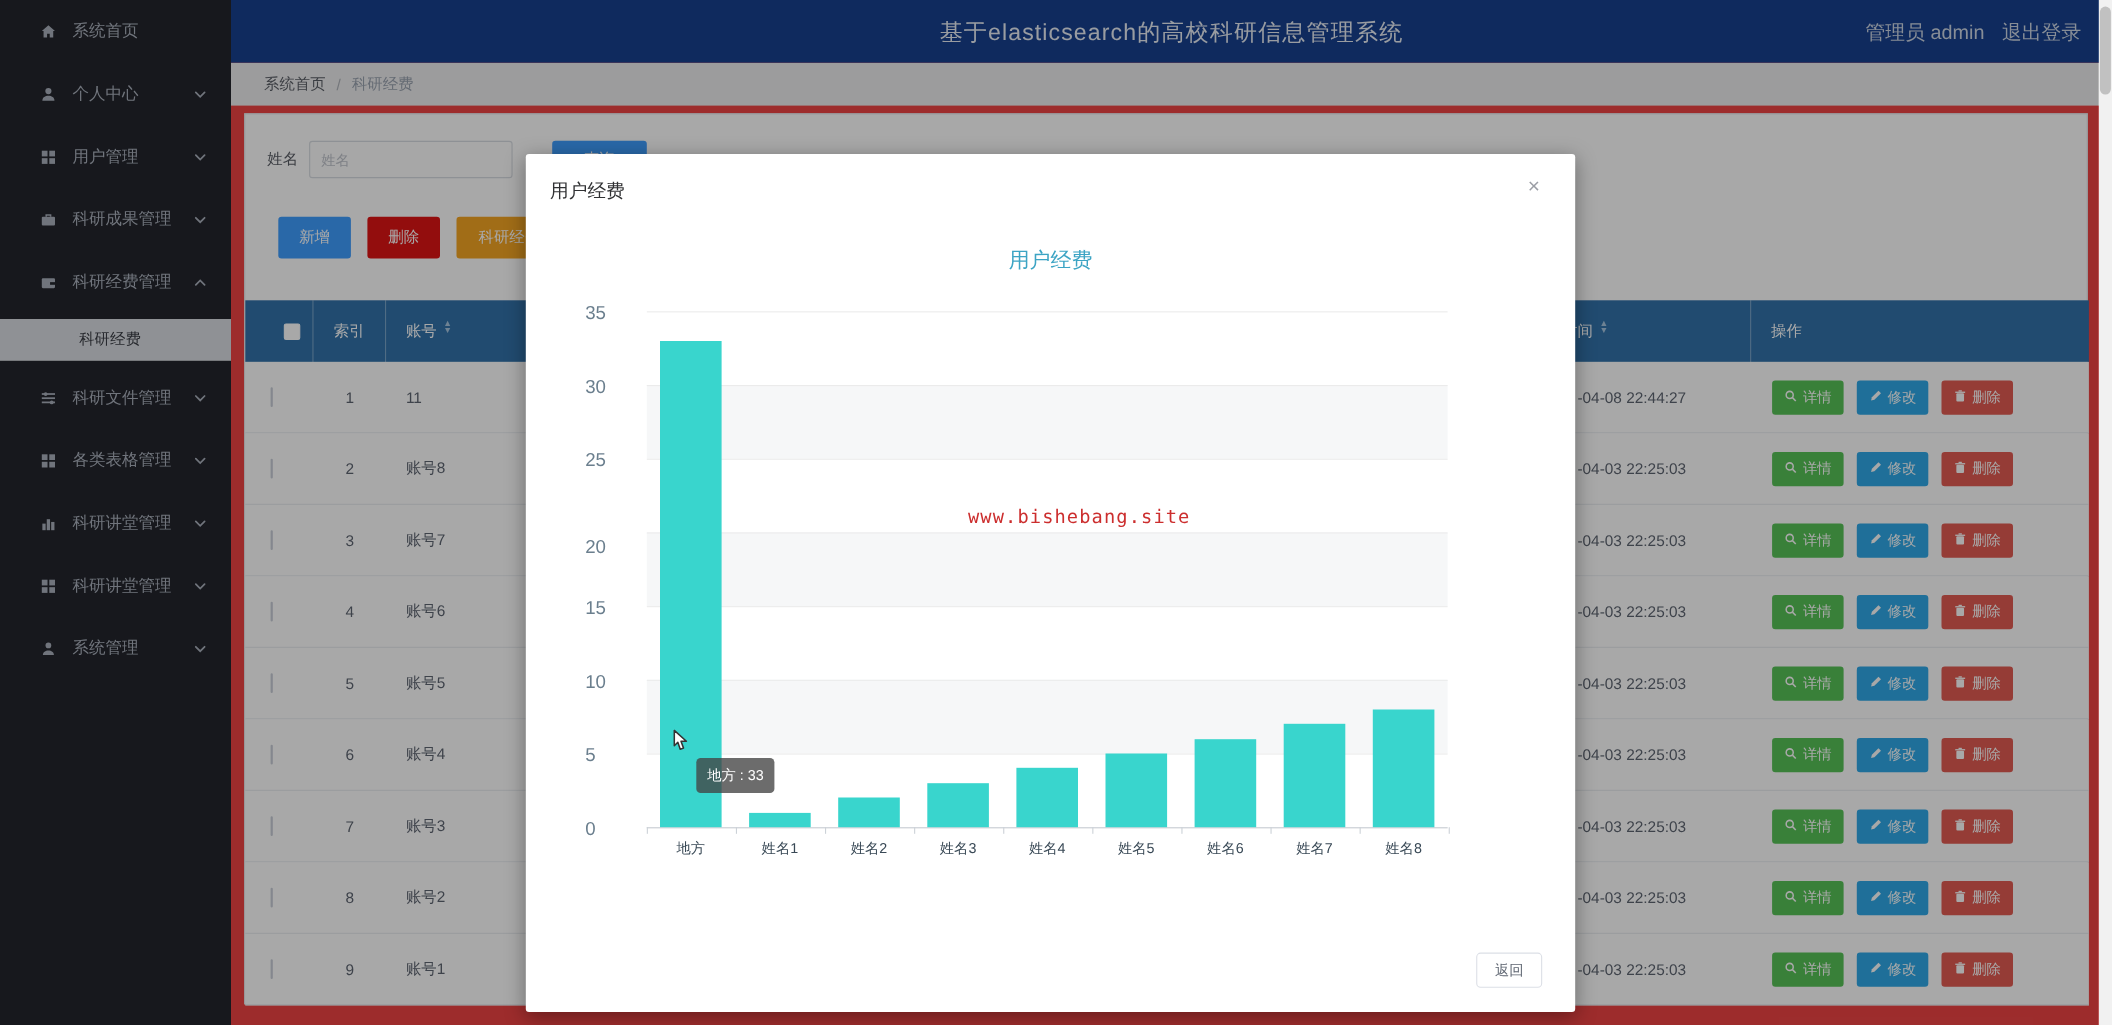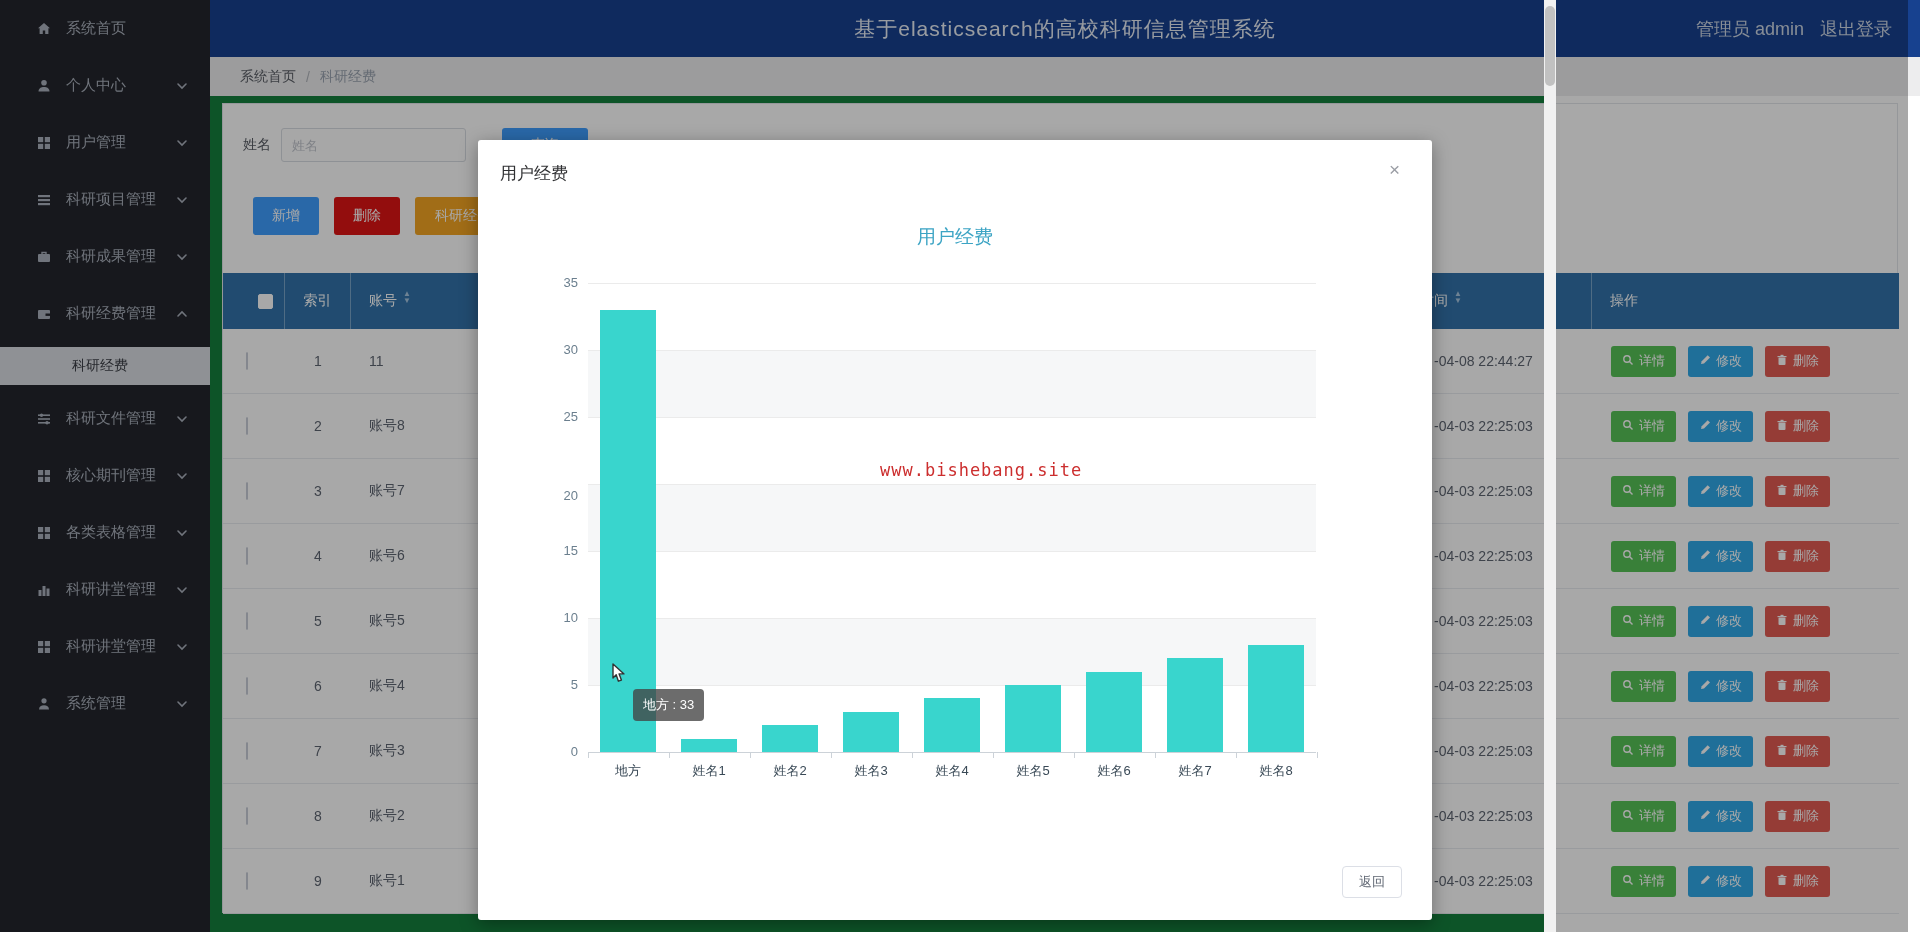--- a/index.html
+++ b/index.html
@@ -1,17 +1,17 @@
 <!DOCTYPE html>
 <html><head>
 <meta charset="utf-8">
 <style>
   * { margin:0; padding:0; box-sizing:border-box; }
   html,body { width:1920px; height:932px; overflow:hidden; font-family:"Liberation Sans",sans-serif; }
-  #page { position:relative; width:1556px; height:932px; background:#15803d; }
+  #page { position:relative; width:1920px; height:932px; background:#ef4444; }
 
   
   #sidebar { position:absolute; left:0; top:0; width:210px; height:932px; background:#23252c; z-index:10; }
   .side-item { height:57px; display:flex; align-items:center; padding-left:36px; color:#aab0bc; font-size:15px; cursor:pointer; position:relative; }
   .side-item .s-icon { width:16px; height:16px; margin-right:14px; flex:0 0 16px; }
   .side-item .s-icon svg { width:16px; height:16px; display:block; }
   .side-item .chev { position:absolute; right:22px; width:12px; height:12px; }
   .side-item .chev svg { width:12px; height:12px; display:block; }
   .side-sub { height:38px; margin:5px 0; display:flex; align-items:center; padding-left:72px; font-size:14px; cursor:pointer; }
   .side-sub.active { background:#dadde2; color:#3a3d45; }
@@ -69,21 +69,21 @@
   #overlay { position:absolute; left:0; top:0; width:1908px; height:932px; background:rgba(0,0,0,.34); z-index:40; }
 
   
   #modal { position:absolute; left:478px; top:140px; width:954px; height:780px; background:#fff; border-radius:3px; box-shadow:0 4px 18px rgba(0,0,0,.35); z-index:60; }
   #modal .m-title { position:absolute; left:22px; top:22px; font-size:17px; color:#303133; }
   #modal .m-close { position:absolute; right:32px; top:20px; font-size:19px; color:#9b9ea5; cursor:pointer; line-height:1; }
   .c-title { position:absolute; left:0; top:84px; width:100%; text-align:center; color:#3ca4c4; font-size:19px; }
   #plot { position:absolute; left:0; top:0; width:954px; height:780px; }
   .band { position:absolute; left:110px; width:728px; background:#f6f7f8; }
   .gline { position:absolute; left:110px; width:728px; height:1px; background:#ebebeb; }
-  .ytick { position:absolute; width:46px; text-align:right; font-size:13px; color:#6b7f8e; }
+  .ytick { position:absolute; width:46px; font-size:17px; color:#6b7f8e; }
   .bar { position:absolute; background:#39d5cd; }
   .xlab { position:absolute; width:81px; text-align:center; font-size:13px; color:#394956; }
   .baseline { position:absolute; left:110px; top:612px; width:728px; height:1px; background:#ccd2d8; }
   .xtick { position:absolute; top:612px; width:1px; height:6px; background:#ccd2d8; }
   .watermark { position:absolute; left:402px; top:320px; font-family:"DejaVu Sans Mono",monospace; font-size:17px; color:#cc2e2e; letter-spacing:1px; }
   #tooltip { position:absolute; left:155px; top:549px; min-width:64px; height:32px; background:rgba(66,66,66,.78); border-radius:4px; color:#fff; font-size:13px; display:flex; align-items:center; justify-content:center; padding:0 10px; z-index:5; }
   #cursor { position:absolute; left:128px; top:523px; z-index:6; }
   .m-back { position:absolute; left:864px; top:726px; width:60px; height:32px; background:#fff; border:1px solid #dcdfe6; border-radius:4px; color:#5f6672; font-size:13px; cursor:pointer; }
 
   
@@ -130,35 +130,20 @@
         <span>用户管理</span>
         <span class="chev">
           <svg viewBox="0 0 12 12">
             <path d="M2 4l4 4 4-4" fill="none" stroke="currentColor" stroke-width="1.6" stroke-linecap="round"></path>
           </svg>
         </span>
       </div>
       <div class="side-item">
         <span class="s-icon">
           <svg viewBox="0 0 16 16">
-            <rect x="2" y="3" width="12" height="2.2" fill="currentColor"></rect>
-            <rect x="2" y="7" width="12" height="2.2" fill="currentColor"></rect>
-            <rect x="2" y="11" width="12" height="2.2" fill="currentColor"></rect>
-          </svg>
-        </span>
-        <span>科研项目管理</span>
-        <span class="chev">
-          <svg viewBox="0 0 12 12">
-            <path d="M2 4l4 4 4-4" fill="none" stroke="currentColor" stroke-width="1.6" stroke-linecap="round"></path>
-          </svg>
-        </span>
-      </div>
-      <div class="side-item">
-        <span class="s-icon">
-          <svg viewBox="0 0 16 16">
             <rect x="2" y="5" width="12" height="8" rx="1" fill="currentColor"></rect>
             <path d="M6 5V3.5h4V5" fill="none" stroke="currentColor" stroke-width="1.4"></path>
           </svg>
         </span>
         <span>科研成果管理</span>
         <span class="chev">
           <svg viewBox="0 0 12 12">
             <path d="M2 4l4 4 4-4" fill="none" stroke="currentColor" stroke-width="1.6" stroke-linecap="round"></path>
           </svg>
         </span>
@@ -182,36 +167,20 @@
         <span class="s-icon">
           <svg viewBox="0 0 16 16">
             <rect x="2" y="3.4" width="12" height="1.6" fill="currentColor"></rect>
             <rect x="2" y="7.2" width="12" height="1.6" fill="currentColor"></rect>
             <rect x="2" y="11" width="12" height="1.6" fill="currentColor"></rect>
             <circle cx="5.5" cy="4.2" r="1.7" fill="currentColor"></circle>
             <circle cx="11" cy="11.8" r="1.7" fill="currentColor"></circle>
           </svg>
         </span>
         <span>科研文件管理</span>
-        <span class="chev">
-          <svg viewBox="0 0 12 12">
-            <path d="M2 4l4 4 4-4" fill="none" stroke="currentColor" stroke-width="1.6" stroke-linecap="round"></path>
-          </svg>
-        </span>
-      </div>
-      <div class="side-item">
-        <span class="s-icon">
-          <svg viewBox="0 0 16 16">
-            <rect x="2" y="2" width="5.2" height="5.2" fill="currentColor"></rect>
-            <rect x="8.8" y="2" width="5.2" height="5.2" fill="currentColor"></rect>
-            <rect x="2" y="8.8" width="5.2" height="5.2" fill="currentColor"></rect>
-            <rect x="8.8" y="8.8" width="5.2" height="5.2" fill="currentColor"></rect>
-          </svg>
-        </span>
-        <span>核心期刊管理</span>
         <span class="chev">
           <svg viewBox="0 0 12 12">
             <path d="M2 4l4 4 4-4" fill="none" stroke="currentColor" stroke-width="1.6" stroke-linecap="round"></path>
           </svg>
         </span>
       </div>
       <div class="side-item">
         <span class="s-icon">
           <svg viewBox="0 0 16 16">
             <rect x="2" y="2" width="5.2" height="5.2" fill="currentColor"></rect>

